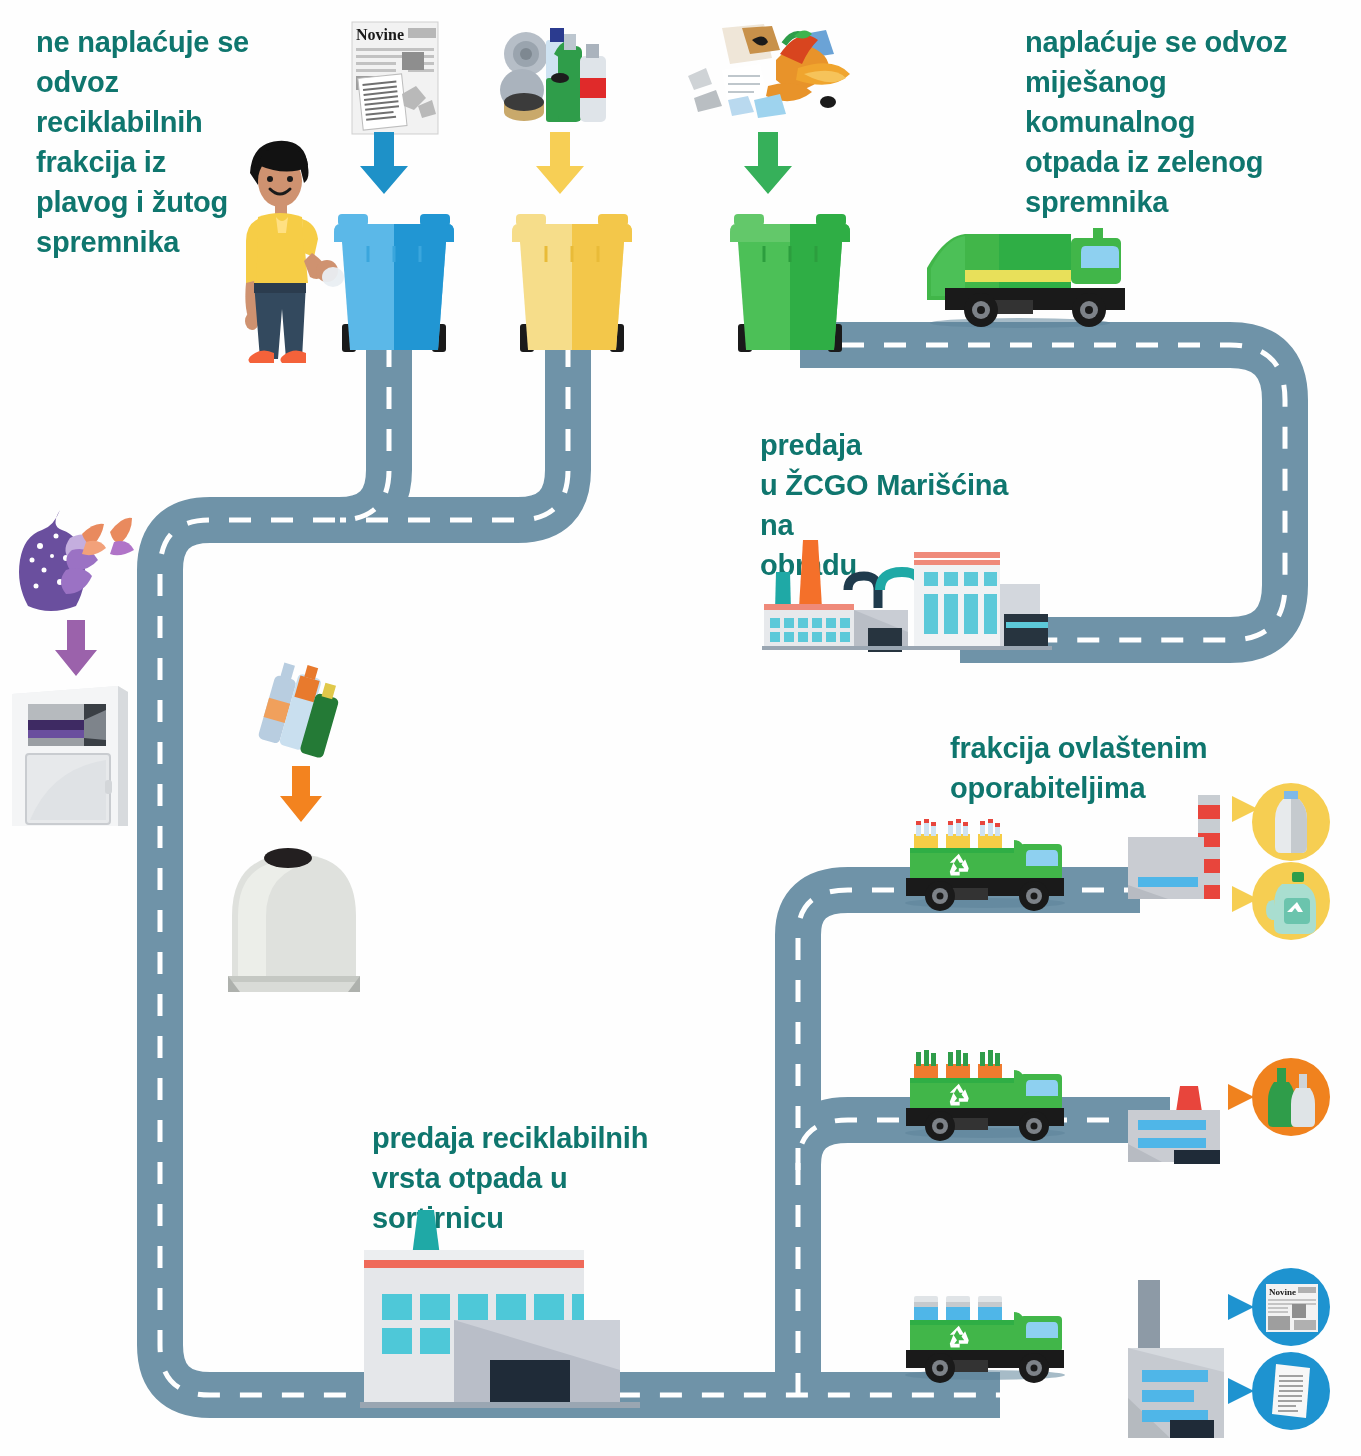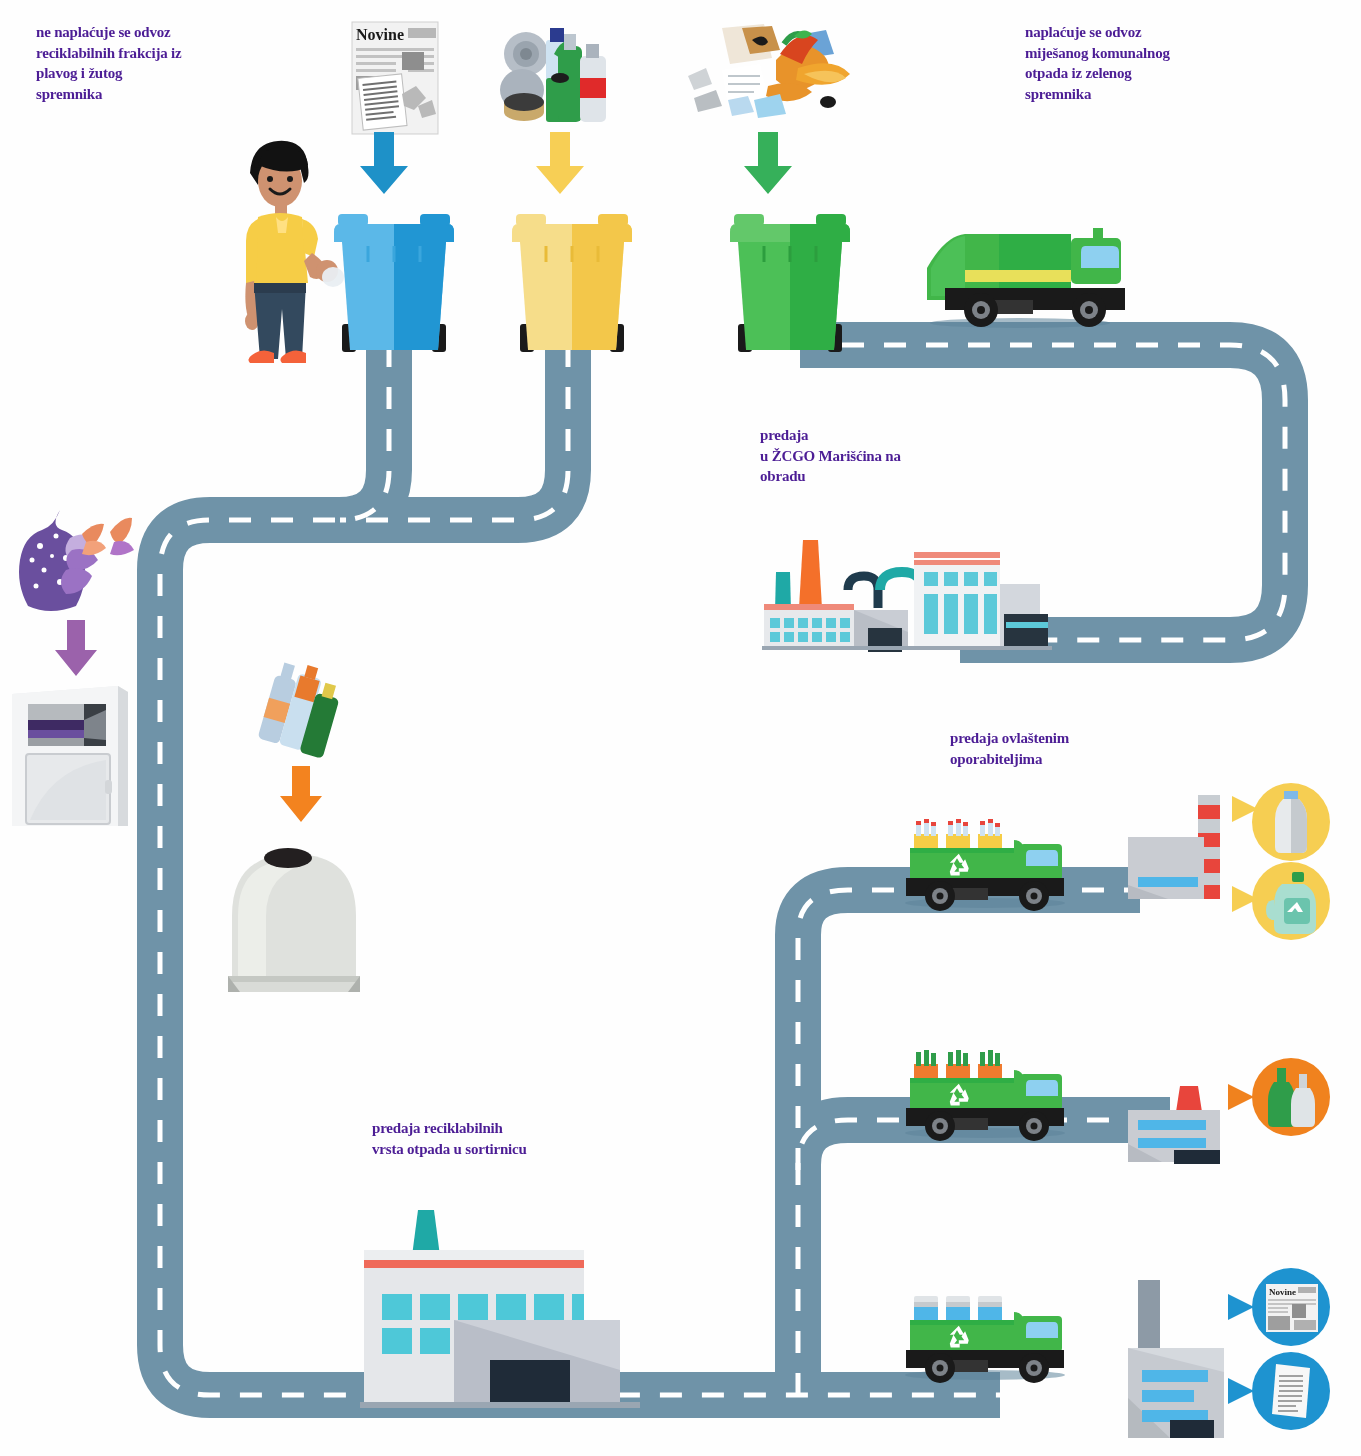--- a/index.html
+++ b/index.html
@@ -13,27 +13,26 @@
   #canvas {
     position: relative;
     width: 1361px;
     height: 1456px;
     background: #fefefe;
     overflow: hidden;
   }
   .abs { position: absolute; }
   .label {
     position: absolute;
-    color: #4c1d95;
+    color: #0f766e;
     font-weight: bold;
-    font-size: 15px;
+    font-size: 29px;
     line-height: 1.38;
     white-space: pre-line;
     letter-spacing: -0.2px;
-    font-family: Liberation Serif, serif;
   }
   .label.left  { text-align: left; }
   .label.right { text-align: left; }
   svg { display: block; overflow: visible; }
   #roads { position: absolute; left: 0; top: 0; width: 1361px; height: 1456px; }
 </style>
 </head>
 <body>
 
 <div id="canvas">
@@ -78,21 +77,21 @@
 
   <div class="label right" style="left:1025px; top:22px; width:300px;">naplaćuje se odvoz
 miješanog komunalnog
 otpada iz zelenog
 spremnika</div>
 
   <div class="label right" style="left:760px; top:425px; width:250px;">predaja
 u ŽCGO Marišćina na
 obradu</div>
 
-  <div class="label right" style="left:950px; top:728px; width:285px;">predaja  ovlaštenim
+  <div class="label right" style="left:950px; top:728px; width:285px;">frakcija  ovlaštenim
 oporabiteljima</div>
 
   <div class="label left" style="left:372px; top:1118px; width:330px;">predaja reciklabilnih
 vrsta otpada u sortirnicu</div>
 
   <div class="abs" style="left:352px; top:22px;">
     <svg width="86" height="112" viewBox="0 0 86 112">
       <rect x="0" y="0" width="86" height="112" fill="#f2f2f2" stroke="#cfcfcf" stroke-width="1"></rect>
       <text x="4" y="18" font-family="'Liberation Serif', serif" font-weight="bold" font-size="16" fill="#1a1a1a">Novine</text>
       <rect x="56" y="6" width="28" height="10" fill="#b7b7b7"></rect>

